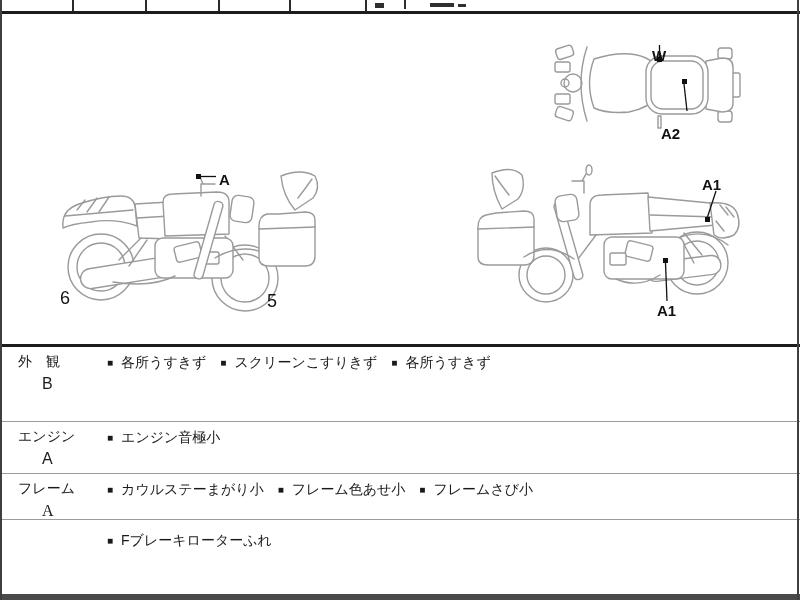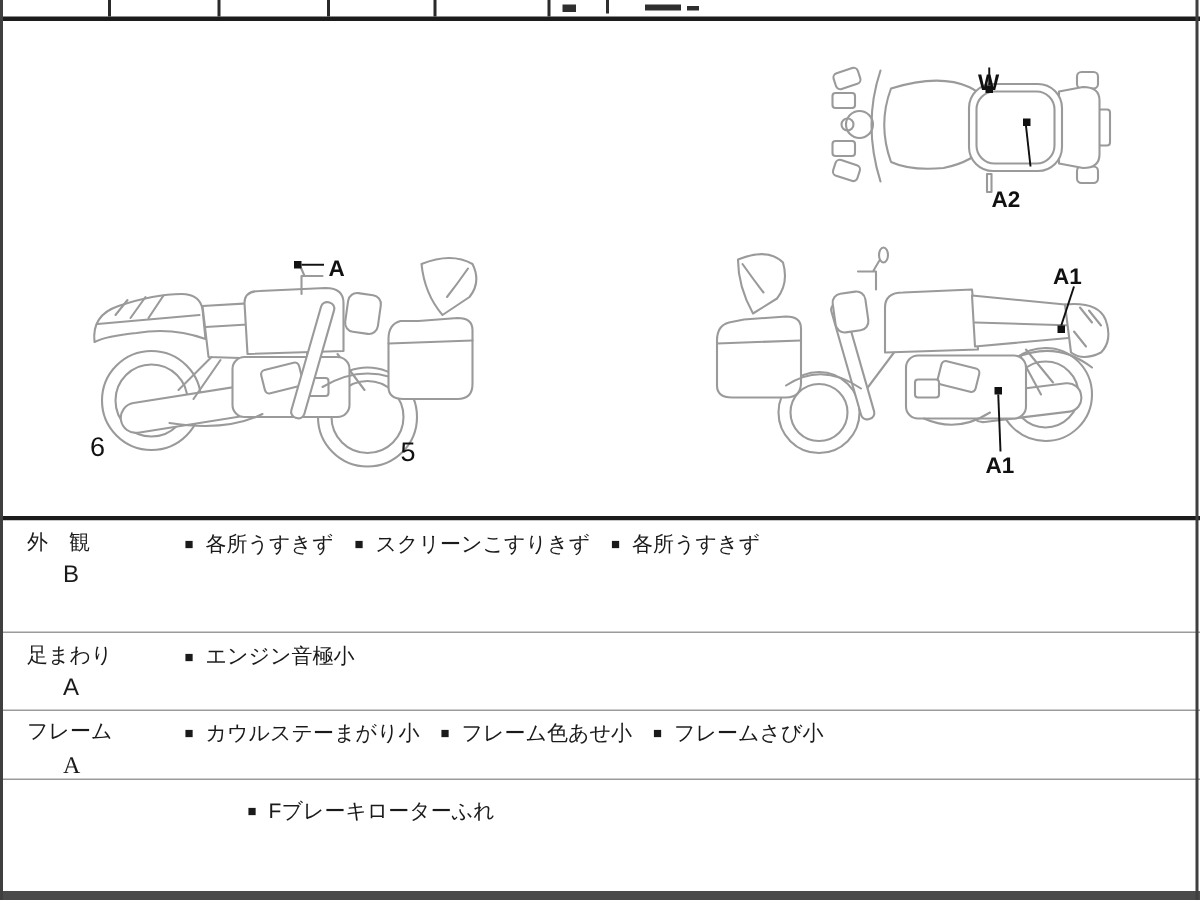--- a/index.html
+++ b/index.html
@@ -19,29 +19,29 @@
   svg{position:absolute;overflow:visible;}
   .label{position:absolute;color:#111;font-size:15px;font-weight:600;line-height:15px;}
   .wheelnum{position:absolute;color:#111;font-size:18px;line-height:18px;}
   
   .ctable{position:absolute;left:0;top:344px;width:800px;border-top:3px solid #1c1c1c;}
   .crow{position:relative;box-sizing:border-box;width:800px;background:#fff;}
   .crow + .crow{border-top:1px solid #9b9b9b;}
   .cat{position:absolute;left:18px;top:6px;width:88px;}
   .cat-label{font-size:14px;line-height:17px;white-space:nowrap;}
   .grade{font-size:16px;line-height:19px;margin-top:4px;margin-left:24px;}
-  .items{position:absolute;left:123px;top:7px;display:flex;flex-wrap:nowrap;white-space:nowrap;}
+  .items{position:absolute;left:107px;top:7px;display:flex;flex-wrap:nowrap;white-space:nowrap;}
   .item{margin-right:14px;font-size:14px;line-height:17px;}
   .bullet{font-size:10px;margin-right:8px;position:relative;top:-1px;}
   .r1{height:74px;}
   .r2{height:52px;}
   .r3{height:46px;font-family:Liberation Serif, serif;}
   .r4{height:72px;}
   .r4 .cat{top:11px;}
-  .r4 .items{top:12px;margin-left:42px;}
+  .r4 .items{top:12px;}
   .bottombar{position:absolute;left:0;bottom:0;width:800px;height:6px;background:#4a4a4a;}
   .moto{stroke:#9a9a9a;stroke-width:1.4;fill:none;stroke-linecap:round;stroke-linejoin:round;}
   .moto-f{stroke:#9a9a9a;stroke-width:1.4;fill:#ffffff;stroke-linejoin:round;}
   .ann{stroke:#111;stroke-width:1.3;fill:none;}
   .mark{fill:#111;stroke:none;}
 </style>
 </head>
 <body>
 
 <div class="sheet">
@@ -163,21 +163,21 @@
       </div>
       <div class="items">
         <span class="item"><span class="bullet">■</span><span>各所うすきず</span></span>
         <span class="item"><span class="bullet">■</span><span>スクリーンこすりきず</span></span>
         <span class="item"><span class="bullet">■</span><span>各所うすきず</span></span>
       </div>
     </div>
 
     <div class="crow r2">
       <div class="cat">
-        <div class="cat-label">足まわり</div>
+        <div class="cat-label">エンジン</div>
         <div class="grade">A</div>
       </div>
       <div class="items">
         <span class="item"><span class="bullet">■</span><span>エンジン音極小</span></span>
       </div>
     </div>
 
     <div class="crow r3">
       <div class="cat">
         <div class="cat-label">フレーム</div>

